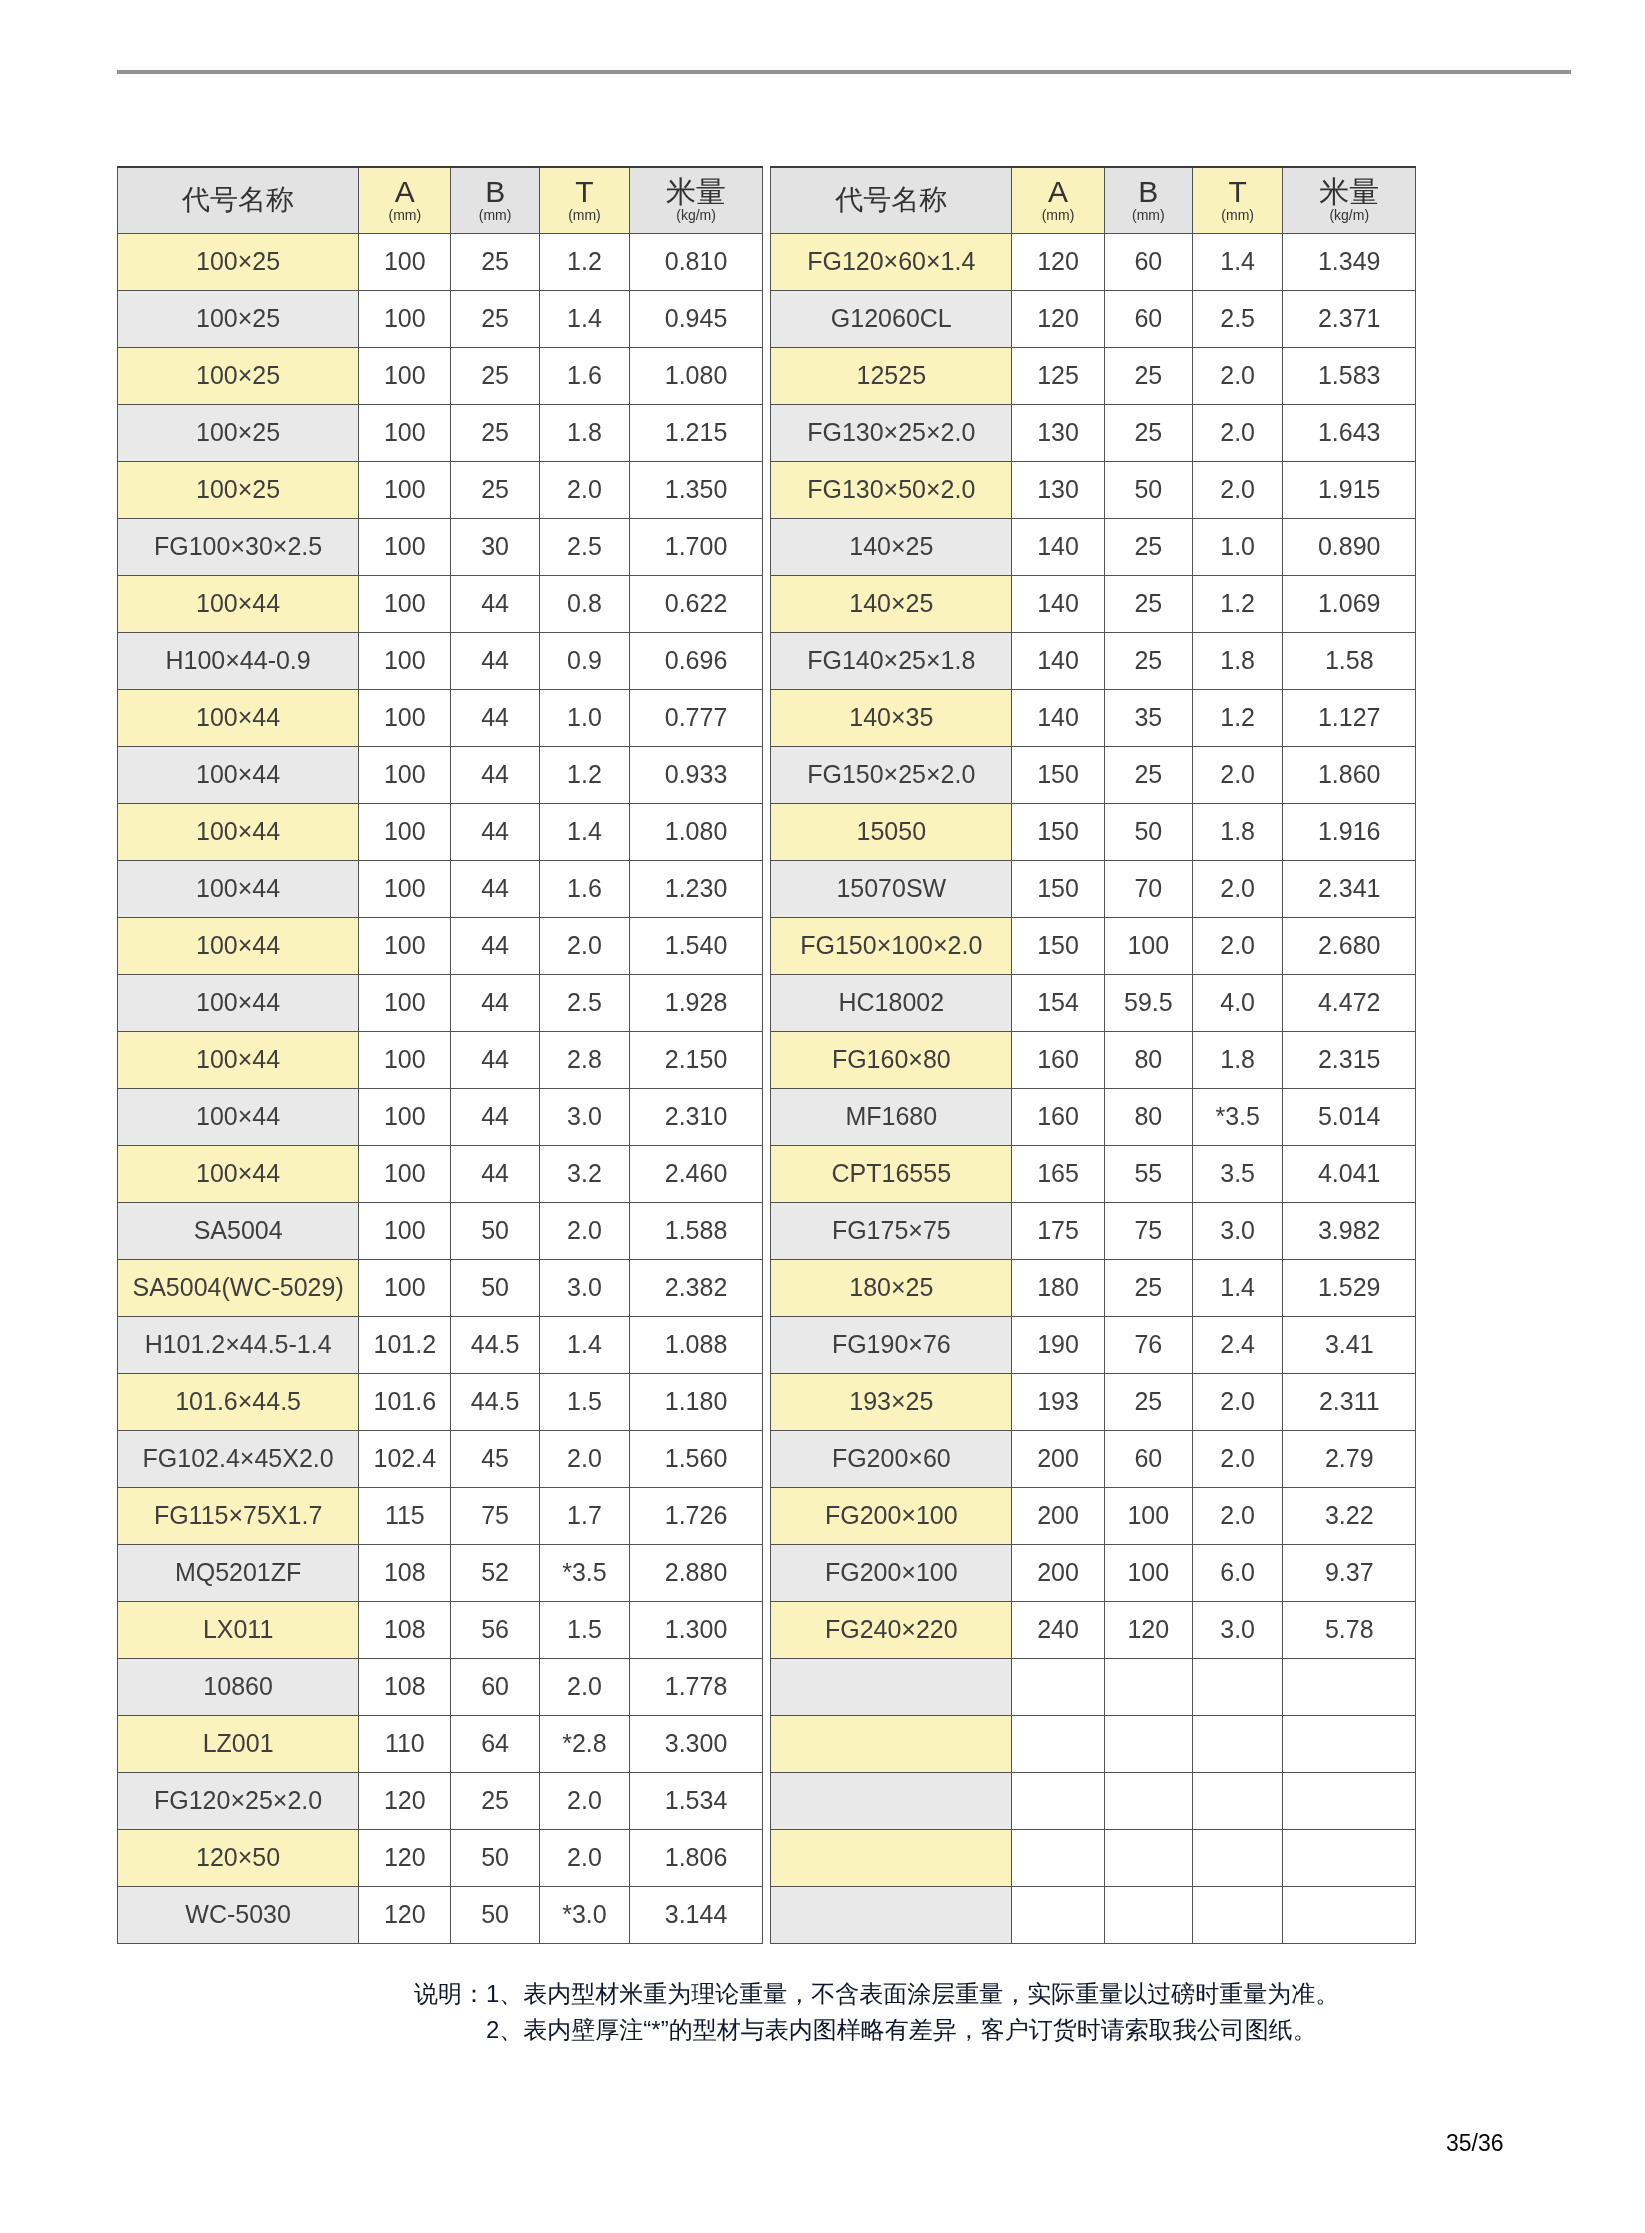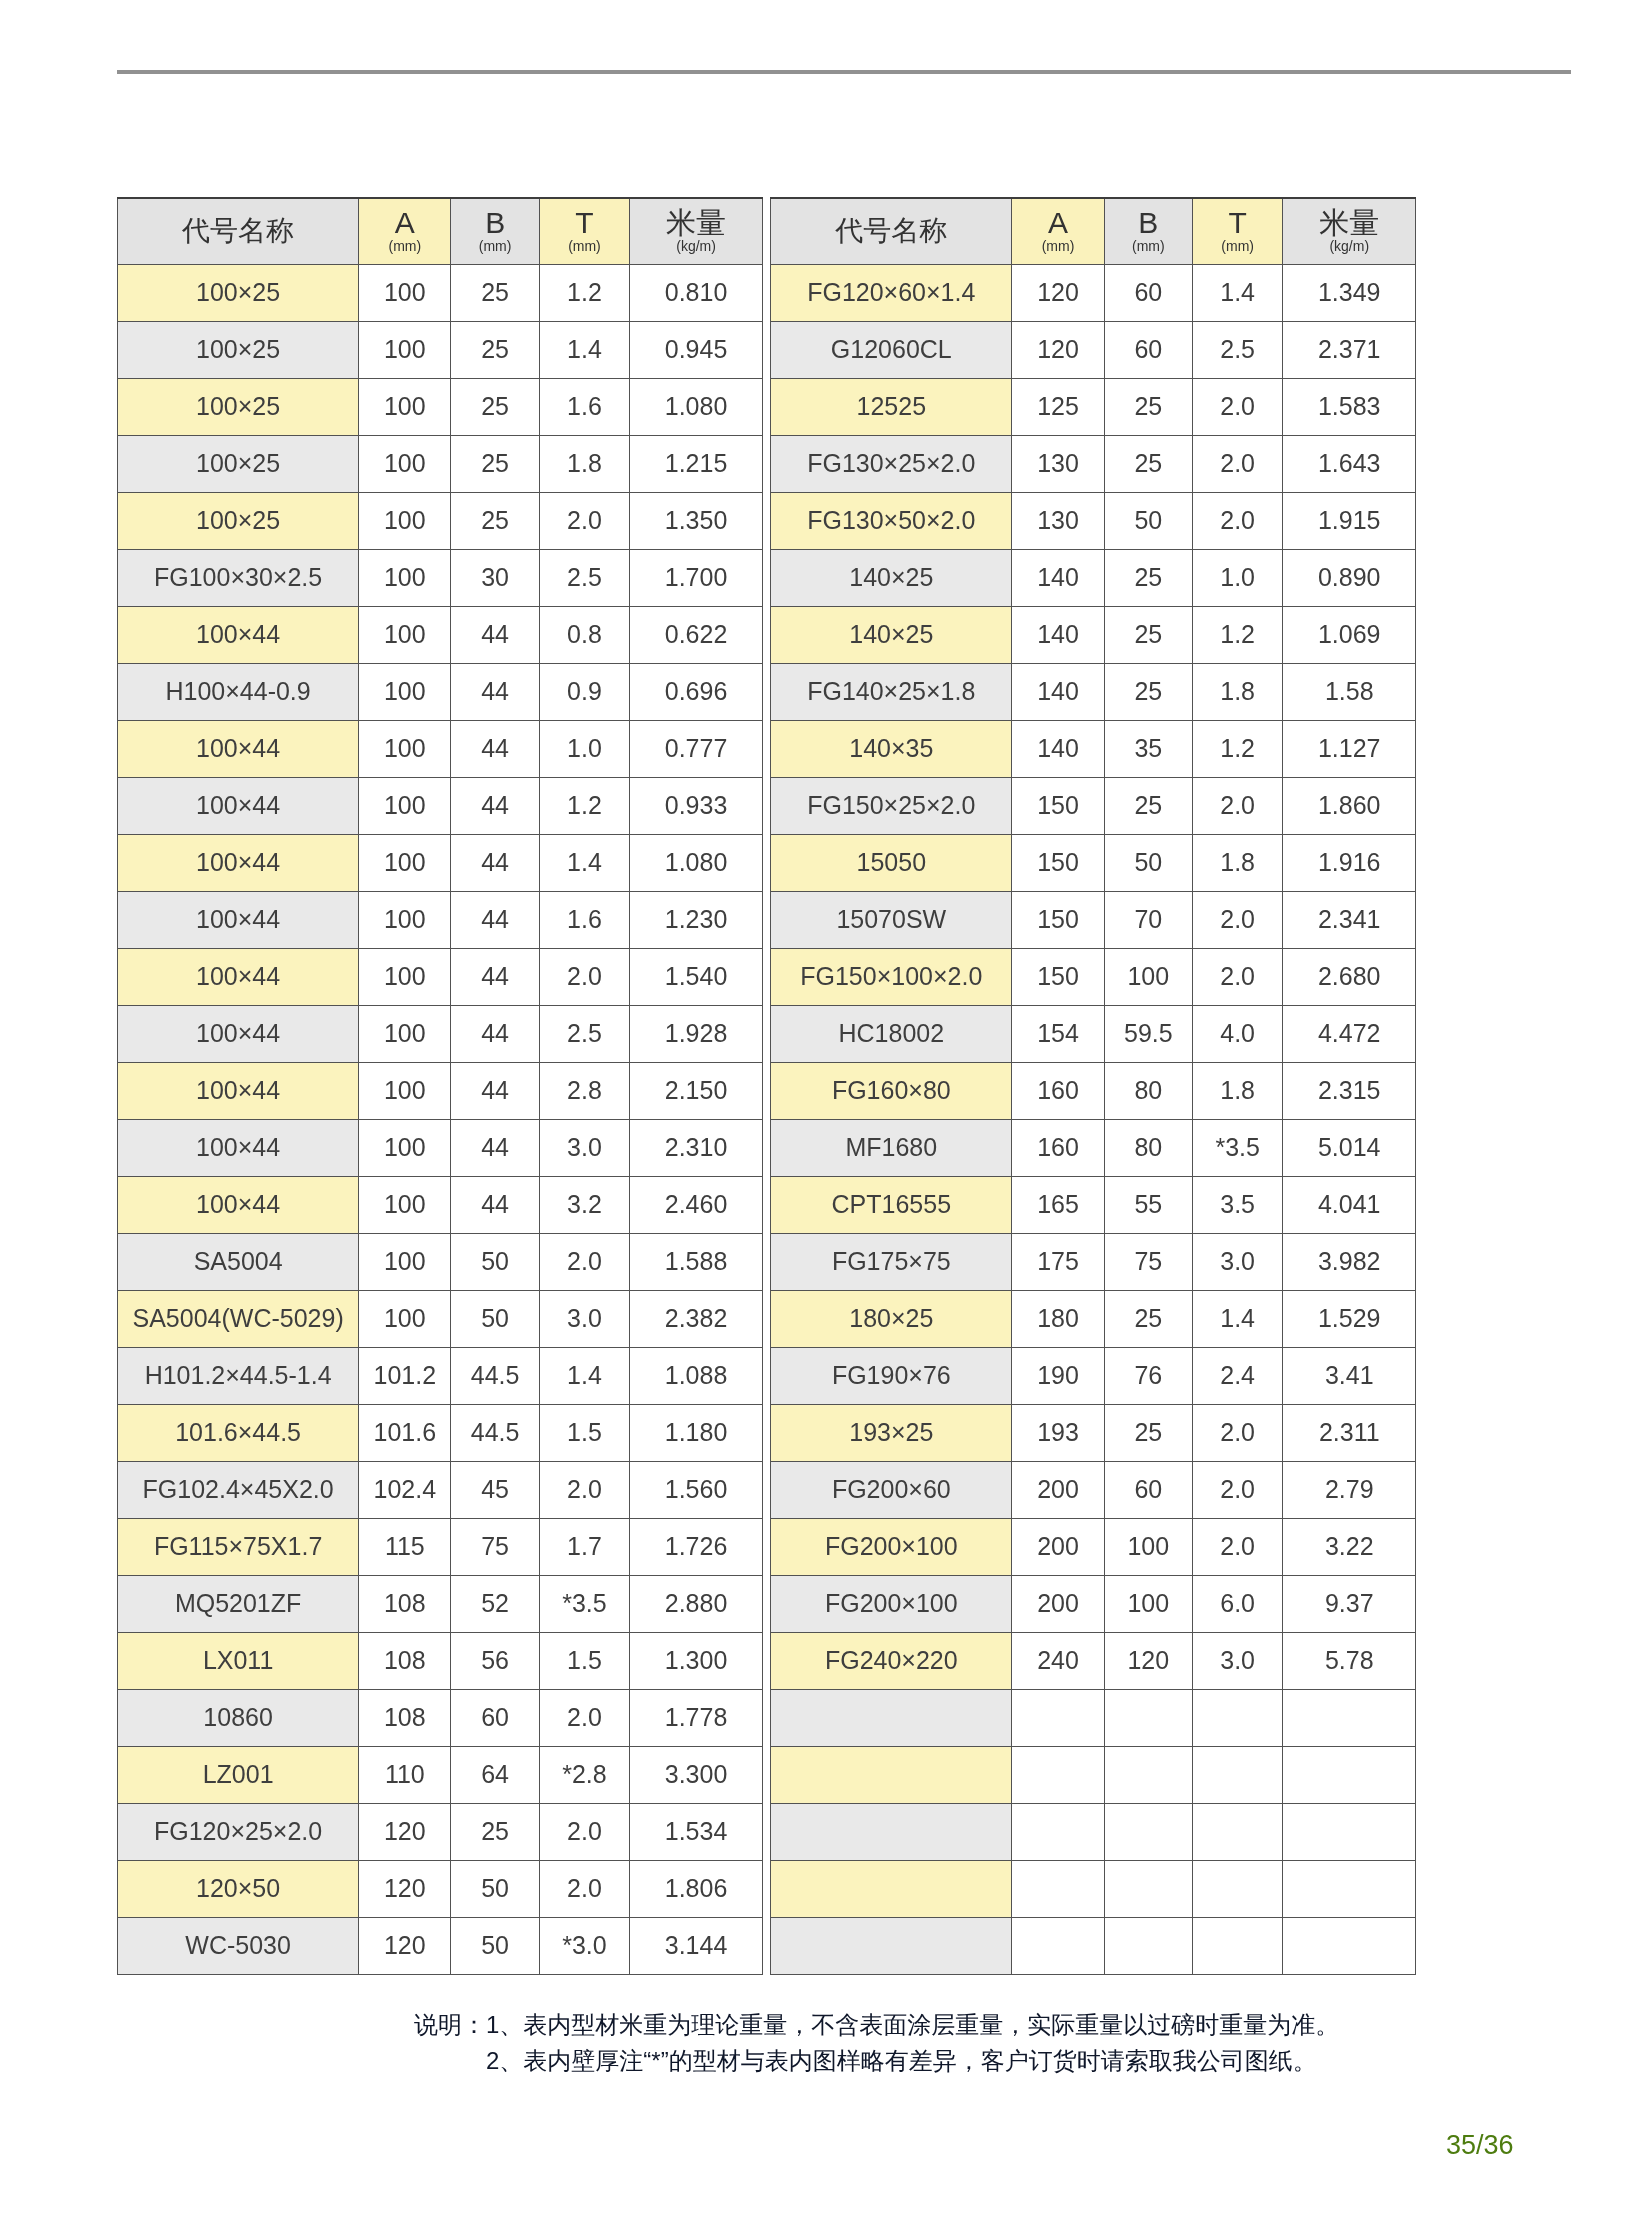--- a/index.html
+++ b/index.html
@@ -41,21 +41,20 @@
     display: flex;
     gap: 7.2px;
     margin-top: 92px;
   }
   table.spec {
     border-collapse: collapse;
     table-layout: fixed;
     width: 646px;
     border: 1.8px solid #3d3d3d;
     border-top-width: 2.7px;
-    margin-top: 31px;
   }
   .spec th, .spec td {
     border: 0.9px solid #525252;
     padding: 0;
     text-align: center;
     vertical-align: middle;
     overflow: hidden;
     white-space: nowrap;
   }
   .spec thead th { height: 65px; border-bottom-width: 1.8px; }
@@ -74,22 +73,22 @@
     margin-left: 297px;
     font-size: 24px;
     color: #0f172a;
     line-height: 1.5;
   }
   .notes-label { white-space: nowrap; }
   .page-number {
     position: absolute;
     top: 2130px;
     left: 1446px;
-    font-size: 27px;
-    color: #4d7c0f;
+    font-size: 23px;
+    color: #000000;
   }
 </style>
 </head>
 <body>
 
 <div class="content">
 
   <div class="title-block">
   </div>
   <div class="rule"></div>

